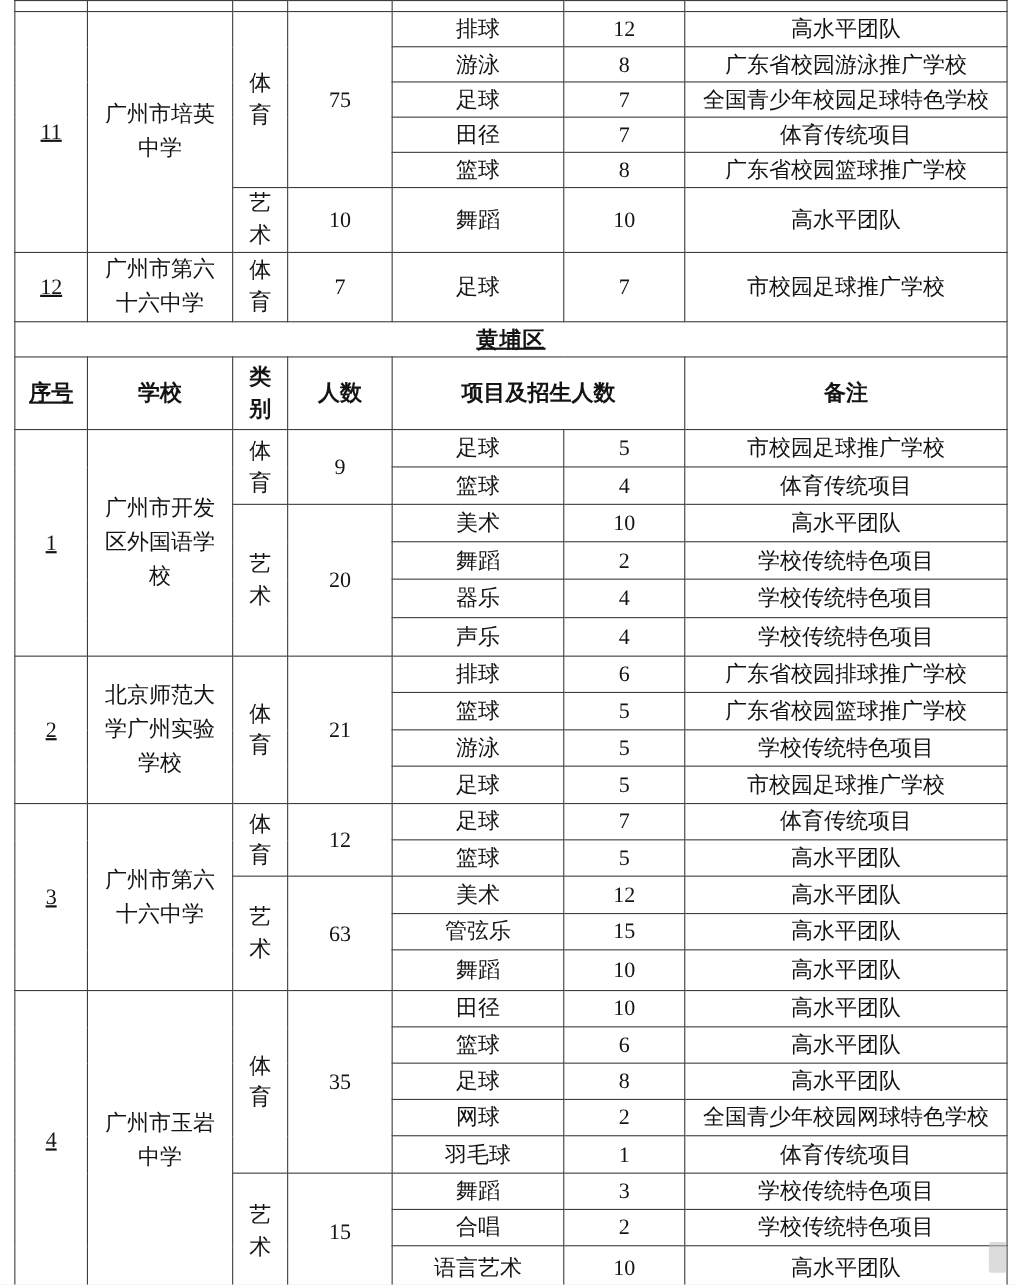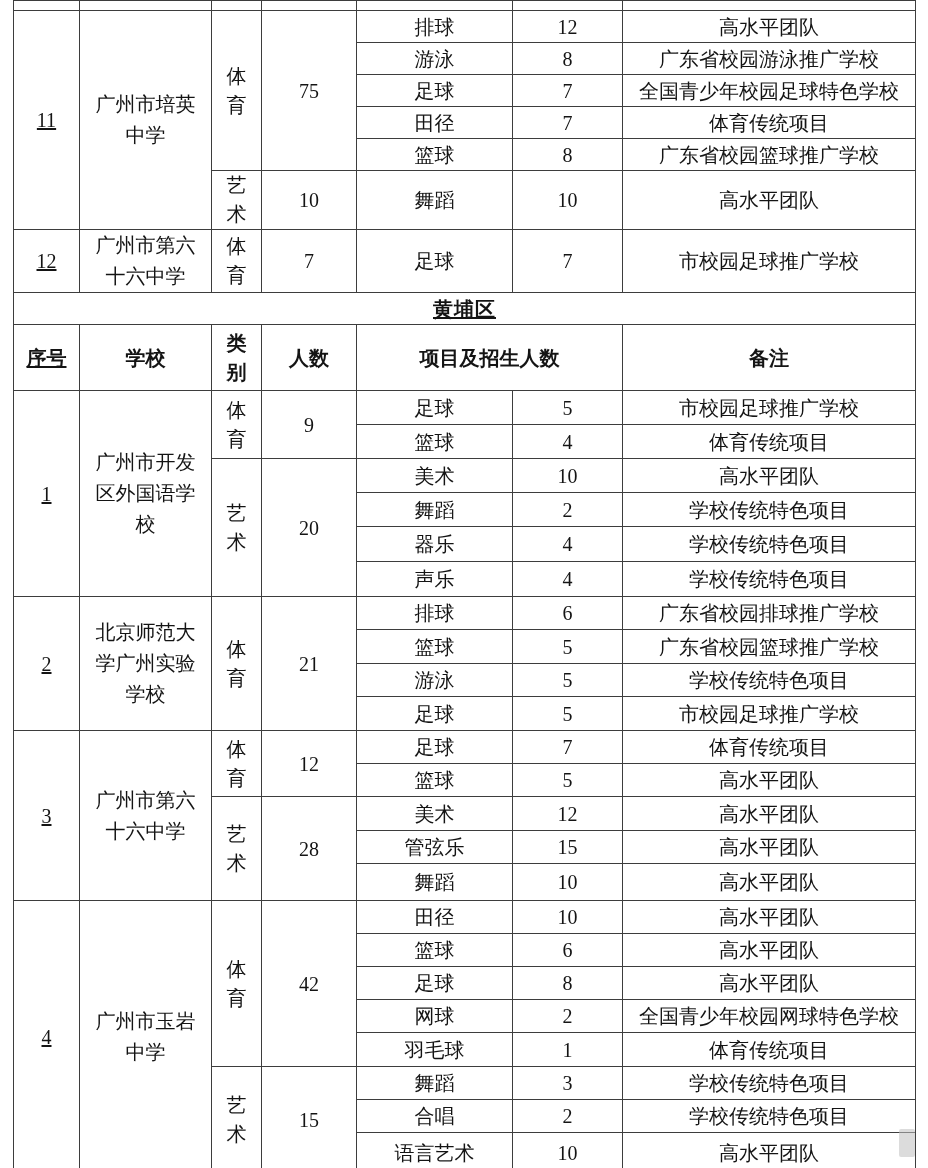--- a/index.html
+++ b/index.html
@@ -184,41 +184,41 @@
       <td class="t2">7</td>
       <td class="t2 r2 rem">体育传统项目</td>
     </tr>
     <tr style="height:33px">
       <td>篮球</td>
       <td>5</td>
       <td class="r2 rem">高水平团队</td>
     </tr>
     <tr style="height:34px">
       <td rowspan="3"><span class="vspan">艺术</span></td>
-      <td rowspan="3">28</td>
+      <td rowspan="3">63</td>
       <td>美术</td>
       <td>12</td>
       <td class="r2 rem">高水平团队</td>
     </tr>
     <tr style="height:33px">
       <td>管弦乐</td>
       <td>15</td>
       <td class="r2 rem">高水平团队</td>
     </tr>
     <tr style="height:37px">
       <td>舞蹈</td>
       <td>10</td>
       <td class="r2 rem">高水平团队</td>
     </tr>
 
     <tr style="height:33px">
       <td rowspan="8" class="l2 t2 b2">4</td>
       <td rowspan="8" class="t2 b2"><span class="sname">广州市玉岩中学</span></td>
       <td rowspan="5" class="t2"><span class="vspan">体育</span></td>
-      <td rowspan="5" class="t2">42</td>
+      <td rowspan="5" class="t2">35</td>
       <td class="t2">田径</td>
       <td class="t2">10</td>
       <td class="t2 r2 rem">高水平团队</td>
     </tr>
     <tr style="height:33px">
       <td>篮球</td>
       <td>6</td>
       <td class="r2 rem">高水平团队</td>
     </tr>
     <tr style="height:33px">

